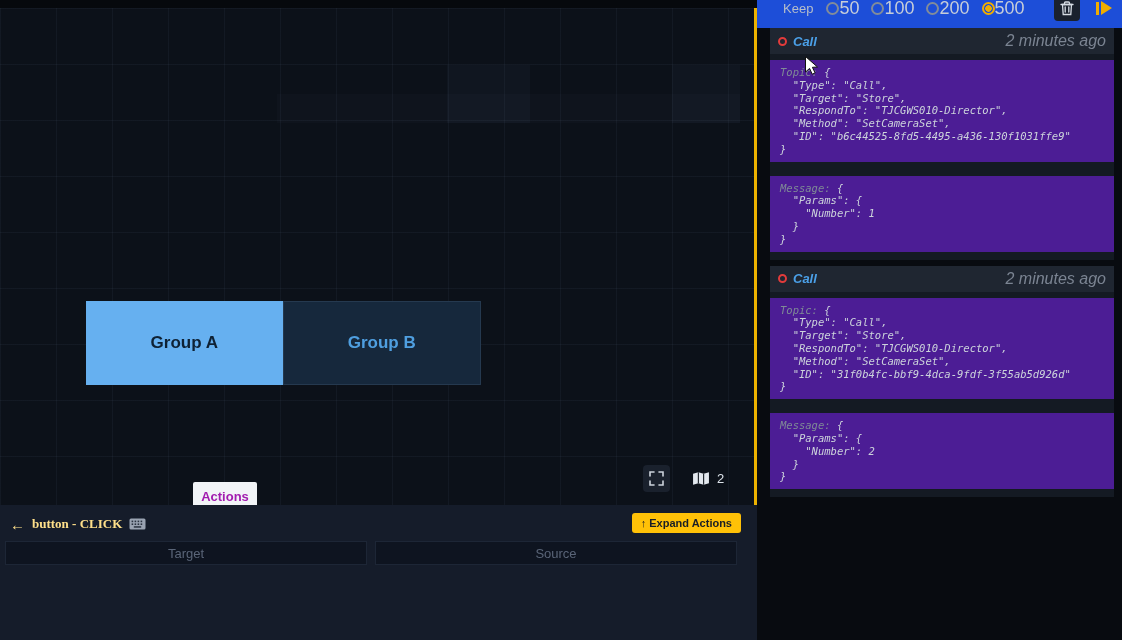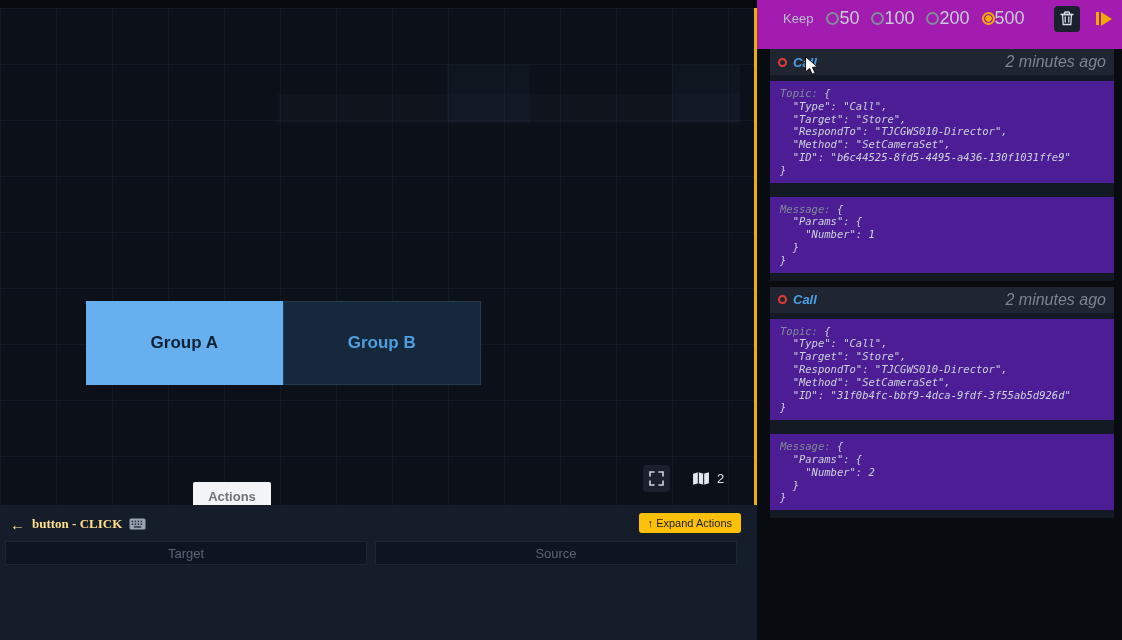--- a/index.html
+++ b/index.html
@@ -22,55 +22,55 @@
   .h2 { left:672px; top:57px; width:68px; height:58px; }
   .h3 { left:277px; top:86px; width:463px; height:29px; background:rgba(150,180,220,0.025); }
 
   .group-row { position:absolute; left:86px; top:293px; width:395px; height:84px; display:flex; }
   .group { flex:1; display:flex; align-items:center; justify-content:center;
            font-size:17px; font-weight:bold; cursor:pointer; }
   .group-a { background:#66b0f0; color:#0e2134; }
   .group-b { background:#16283c; color:#4f9fe0; border:1px solid #25394f; }
 
   .actions-tab {
-    position:absolute; left:193px; bottom:0; width:78px; height:28px;
-    background:#f2f4f7; color:#737373; font-weight:bold; font-size:13px;
+    position:absolute; left:193px; bottom:0; width:64px; height:28px;
+    background:#f2f4f7; color:#a21caf; font-weight:bold; font-size:13px;
     display:flex; align-items:center; justify-content:center;
     border-radius:2px 2px 0 0; cursor:pointer;
   }
   .fit-btn {
     position:absolute; left:643px; top:457px; width:27px; height:27px;
     background:#1a212d; border-radius:4px; display:flex; align-items:center;
     justify-content:center; cursor:pointer;
   }
   .map-btn {
     position:absolute; left:692px; top:457px; height:27px; display:flex;
     align-items:center; gap:7px; color:#dde3ea; font-size:13px; cursor:pointer;
   }
 
   
   .bottom-panel { position:absolute; left:0; top:505px; width:757px; height:135px; background:#151c2a; }
   .bp-header { position:relative; height:34px; display:flex; align-items:center; padding:4px 10px 0 10px; gap:7px; }
   .back-arrow { color:#ffe08a; font-size:15px; cursor:pointer; }
   .bp-title { color:#ffe08a; font-weight:bold; font-size:13px;font-family:Liberation Serif, serif; }
   .expand-btn {
     position:absolute; right:16px; top:8px; height:20px; background:#ffc107;
-    color:#181d26; font-weight:normal; font-size:11px; border:none; border-radius:3px;
+    color:#181d26; font-weight:bold; font-size:11px; border:none; border-radius:3px;
     padding:0 9px; font-family:"Liberation Sans",sans-serif; cursor:pointer;
   }
   .bp-fields { display:flex; gap:8px; padding:2px 20px 0 5px; }
   .field {
     flex:1; height:24px; background:#0e1420; border:1px solid #1d2636;
     color:#cfd6e0; text-align:center; font-size:13px; font-family:"Liberation Sans",sans-serif;
   }
   .field::placeholder { color:#5a6578; }
 
   
   .right-panel { position:absolute; left:757px; top:0; width:365px; height:640px; background:#080b10; }
-  .log-toolbar { height:49px; display:flex; align-items:center; padding:0 10px 12px 26px; gap:12px; background:#a21caf; }
+  .log-toolbar { height:28px; display:flex; align-items:center; padding:0 10px 12px 26px; gap:12px; background:#1d4ed8; }
   .keep-label { color:#b6bec9; font-size:13px; margin-right:1px; }
   .radio { display:flex; align-items:center; color:#c6cdd8; font-size:18px; cursor:pointer; }
   .ring { width:13px; height:13px; border:2px solid #828c9a; border-radius:50%; }
   .radio.selected .ring { border-color:#f0ad00; background:radial-gradient(circle, #f0ad00 0 3px, transparent 3.5px); }
   .spacer { flex:1; }
   .trash-btn { width:26px; height:26px; background:#1a212d; border-radius:4px;
                display:flex; align-items:center; justify-content:center; cursor:pointer; }
   .play-shape { display:flex; align-items:center; gap:2px; margin-left:4px; cursor:pointer; }
   .play-bar { width:3px; height:13px; background:#f0ad00; }
   .play-tri { width:0; height:0; border-left:11px solid #f0ad00;

